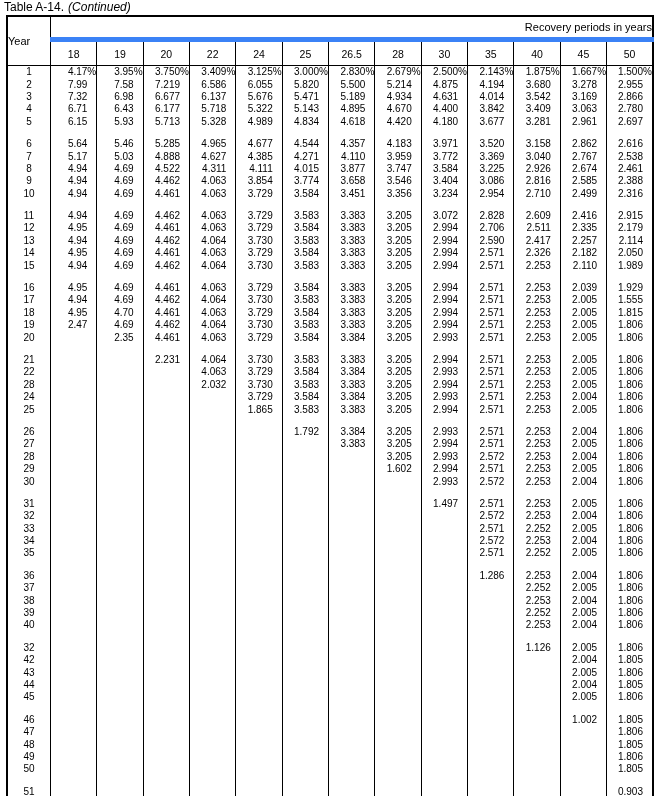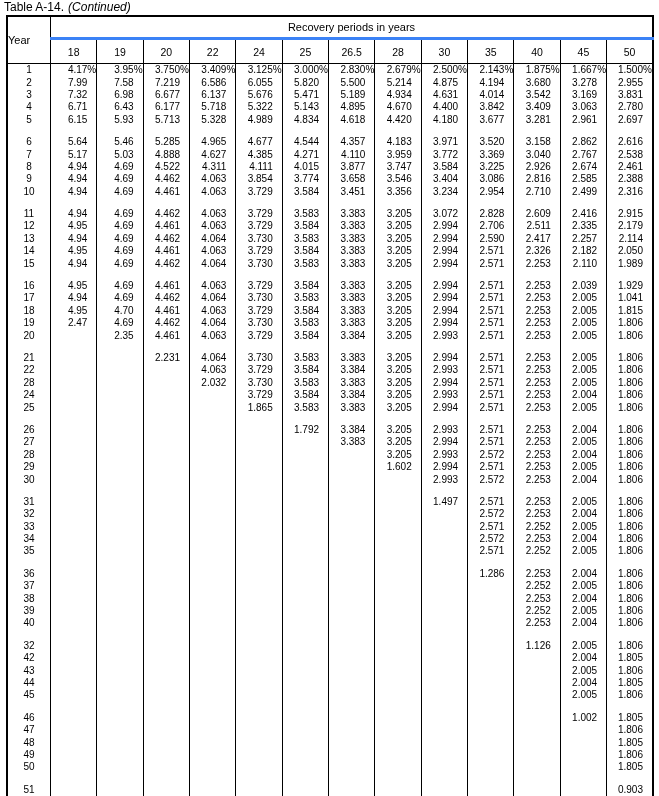--- a/index.html
+++ b/index.html
@@ -47,22 +47,22 @@
     width: 42px;
     font-size: 11px;
     font-weight: normal;
     text-align: left;
     vertical-align: middle;
   }
   th.group-th {
     font-size: 11px;
     font-weight: normal;
     height: 20px;
-    text-align: center;
-    border-bottom: 3px solid #3b82f6;
+    text-align: right;
+    border-bottom: 5px solid #3b82f6;
   }
   tr.period-row th {
     font-size: 10.5px;
     font-weight: normal;
     height: 23px;
     text-align: center;
     border-bottom: 1px solid #000000;
   }
   thead th.year-th {
     border-bottom: 1px solid #000000;
@@ -159,21 +159,21 @@
           <td class="val-td"><span class="num">6.677</span><span class="pct"></span></td>
           <td class="val-td"><span class="num">6.137</span><span class="pct"></span></td>
           <td class="val-td"><span class="num">5.676</span><span class="pct"></span></td>
           <td class="val-td"><span class="num">5.471</span><span class="pct"></span></td>
           <td class="val-td"><span class="num">5.189</span><span class="pct"></span></td>
           <td class="val-td"><span class="num">4.934</span><span class="pct"></span></td>
           <td class="val-td"><span class="num">4.631</span><span class="pct"></span></td>
           <td class="val-td"><span class="num">4.014</span><span class="pct"></span></td>
           <td class="val-td"><span class="num">3.542</span><span class="pct"></span></td>
           <td class="val-td"><span class="num">3.169</span><span class="pct"></span></td>
-          <td class="val-td"><span class="num">3.831</span><span class="pct"></span></td>
+          <td class="val-td"><span class="num">2.866</span><span class="pct"></span></td>
         </tr>
         <tr>
           <td class="year-td">4</td>
           <td class="val-td"><span class="num">6.71</span><span class="pct"></span></td>
           <td class="val-td"><span class="num">6.43</span><span class="pct"></span></td>
           <td class="val-td"><span class="num">6.177</span><span class="pct"></span></td>
           <td class="val-td"><span class="num">5.718</span><span class="pct"></span></td>
           <td class="val-td"><span class="num">5.322</span><span class="pct"></span></td>
           <td class="val-td"><span class="num">5.143</span><span class="pct"></span></td>
           <td class="val-td"><span class="num">4.895</span><span class="pct"></span></td>
@@ -431,21 +431,21 @@
           <td class="val-td"><span class="num">4.462</span><span class="pct"></span></td>
           <td class="val-td"><span class="num">4.064</span><span class="pct"></span></td>
           <td class="val-td"><span class="num">3.730</span><span class="pct"></span></td>
           <td class="val-td"><span class="num">3.583</span><span class="pct"></span></td>
           <td class="val-td"><span class="num">3.383</span><span class="pct"></span></td>
           <td class="val-td"><span class="num">3.205</span><span class="pct"></span></td>
           <td class="val-td"><span class="num">2.994</span><span class="pct"></span></td>
           <td class="val-td"><span class="num">2.571</span><span class="pct"></span></td>
           <td class="val-td"><span class="num">2.253</span><span class="pct"></span></td>
           <td class="val-td"><span class="num">2.005</span><span class="pct"></span></td>
-          <td class="val-td"><span class="num">1.041</span><span class="pct"></span></td>
+          <td class="val-td"><span class="num">1.555</span><span class="pct"></span></td>
         </tr>
         <tr>
           <td class="year-td">18</td>
           <td class="val-td"><span class="num">4.95</span><span class="pct"></span></td>
           <td class="val-td"><span class="num">4.70</span><span class="pct"></span></td>
           <td class="val-td"><span class="num">4.461</span><span class="pct"></span></td>
           <td class="val-td"><span class="num">4.063</span><span class="pct"></span></td>
           <td class="val-td"><span class="num">3.729</span><span class="pct"></span></td>
           <td class="val-td"><span class="num">3.584</span><span class="pct"></span></td>
           <td class="val-td"><span class="num">3.383</span><span class="pct"></span></td>

